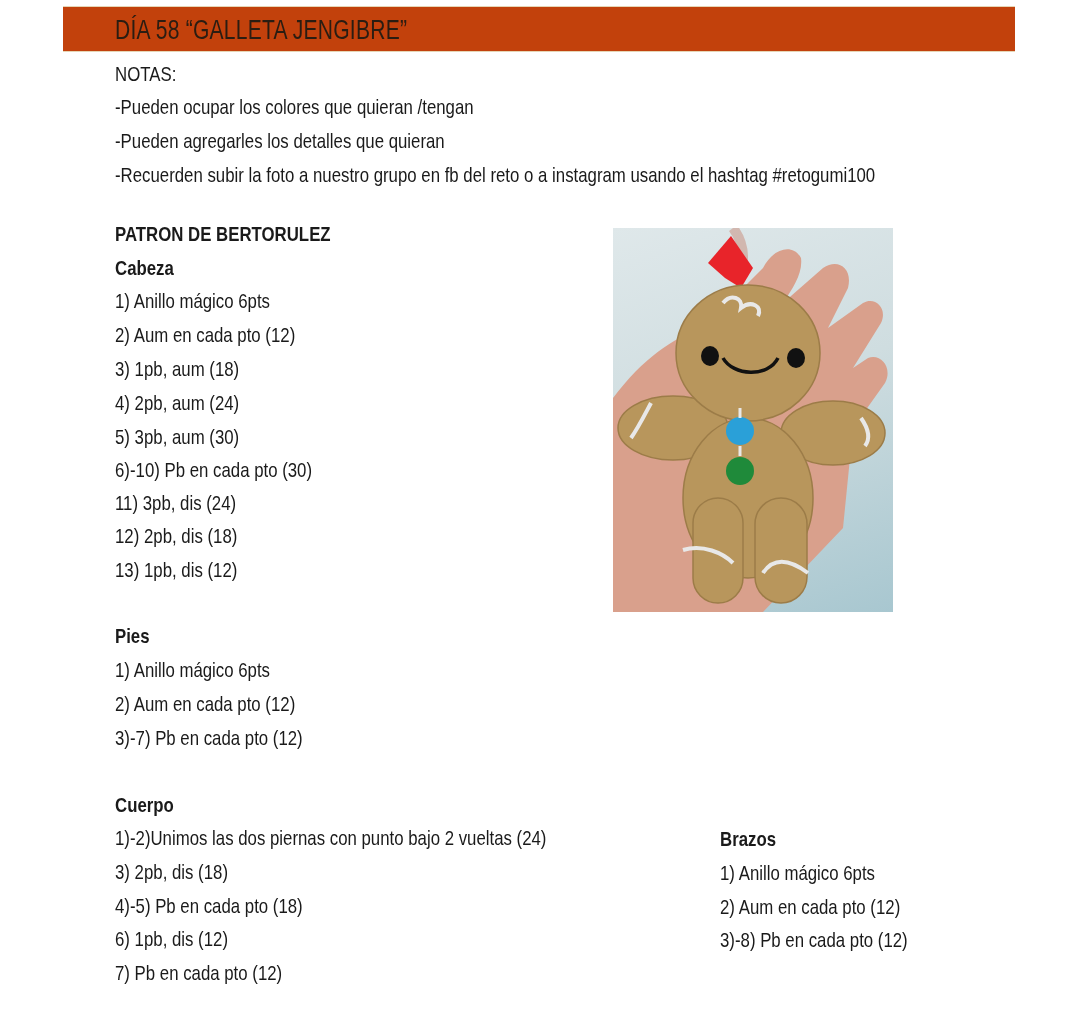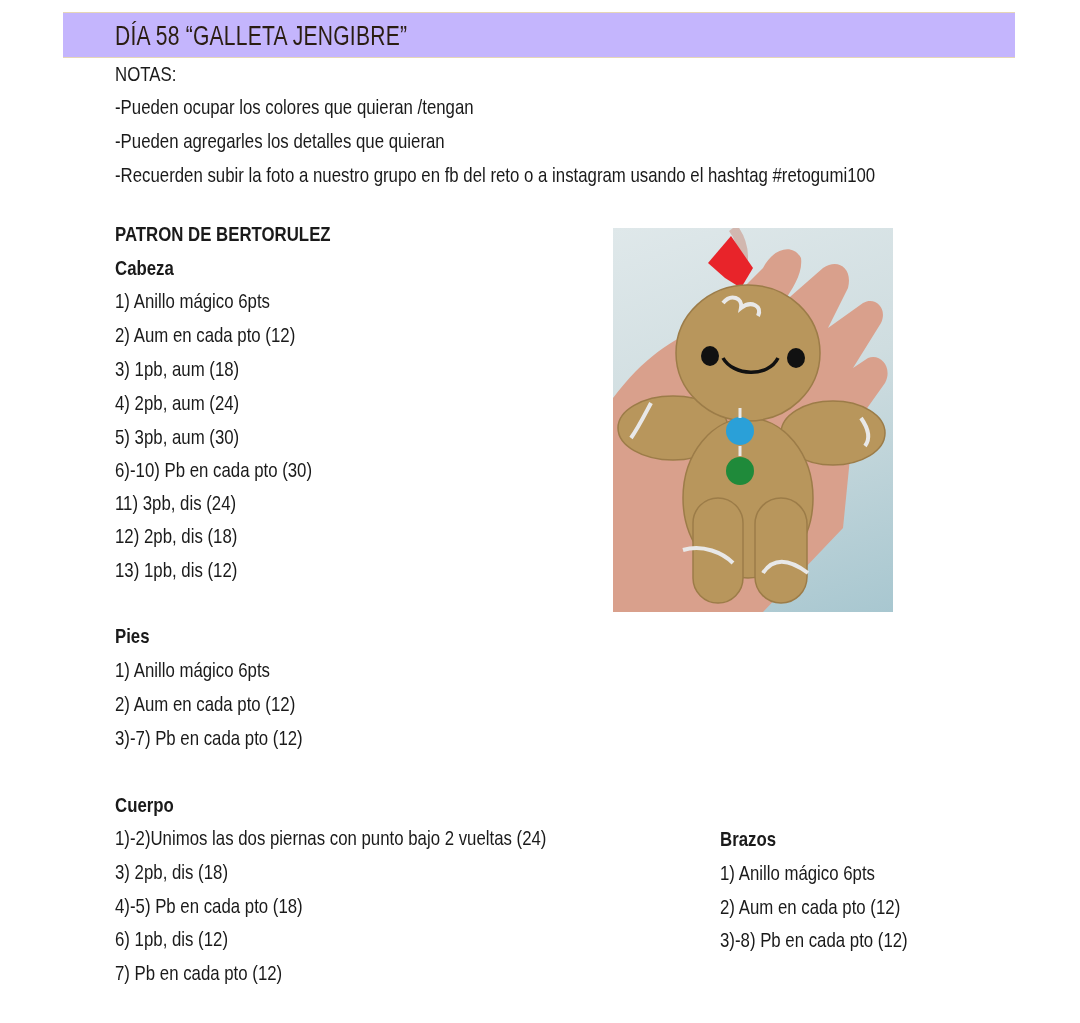--- a/index.html
+++ b/index.html
@@ -15,23 +15,23 @@
     font-family: "Liberation Sans Narrow", "Liberation Sans", sans-serif;
     color: #1a1a1a;
   }
   .page {
     position: absolute;
     left: 0; top: 0;
     width: 1080px; height: 1023px;
   }
   .title-bar {
     position: absolute;
-    left: 63px; top: 12px;
+    left: 63px; top: 6px;
     width: 952px; height: 44px;
-    background: #c4b5fd;
+    background: #c2410c;
     border-top: 1px solid #e6d6b6;
     border-bottom: 1px solid #e6d6b6;
   }
   .title-text {
     position: absolute;
     left: 52px; top: 6px;
     font-size: 27px;
     line-height: 34px;
     color: #2a1d12;
     transform: scaleX(0.78);

